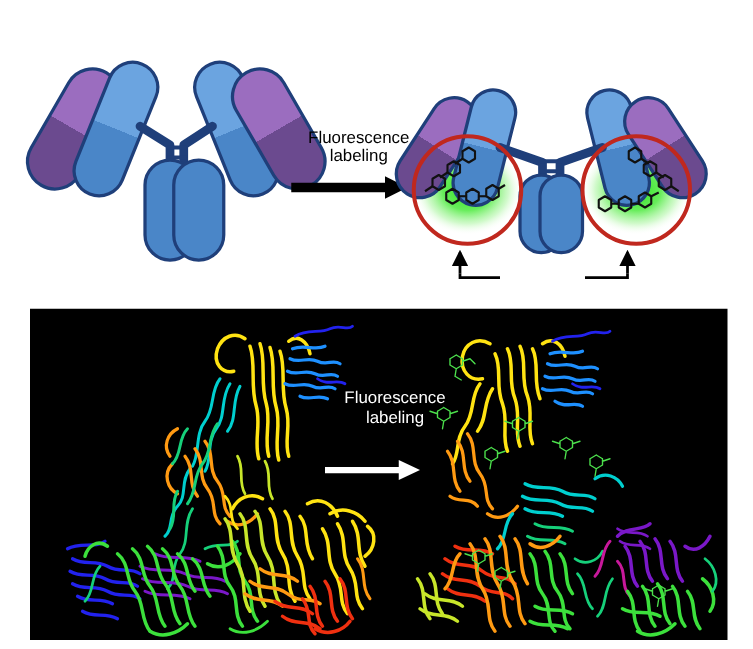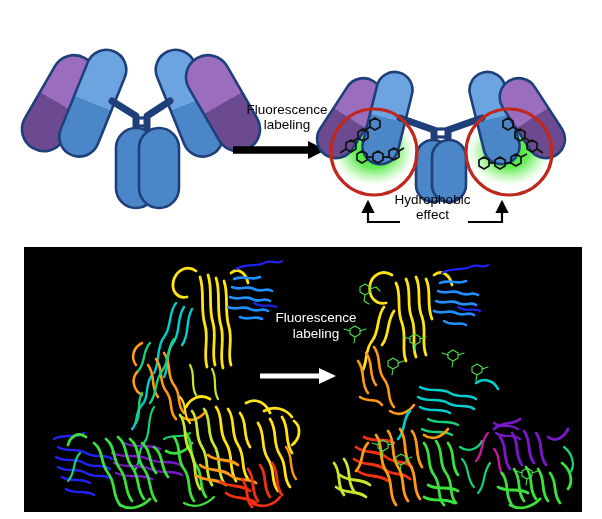--- a/index.html
+++ b/index.html
@@ -216,22 +216,20 @@
     </g>
     <g fill="none" stroke="#000000" stroke-width="2.2">
       <path d="M502,219 L502,202" marker-end="url(#arwBlack)"></path>
       <path d="M502,219 L502,222 L468,222"></path>
     </g>
   </svg>
 
   <div class="label-text" id="fluor-label-top">Fluorescence
 labeling</div>
 
-  <div class="label-text" id="hydrophobic-label">Hydrophobic
-effect</div>
 </div>
 
 <div id="ribbon-panel">
 
   <svg class="svg-layer" viewBox="0 0 558 265">
     <defs>
       <marker id="arwWhite" markerWidth="6" markerHeight="6" refX="5" refY="3" orient="auto">
         <path d="M0,0 L6,3 L0,6 Z" fill="#ffffff"></path>
       </marker>
       <g id="betaSheetBundle">

